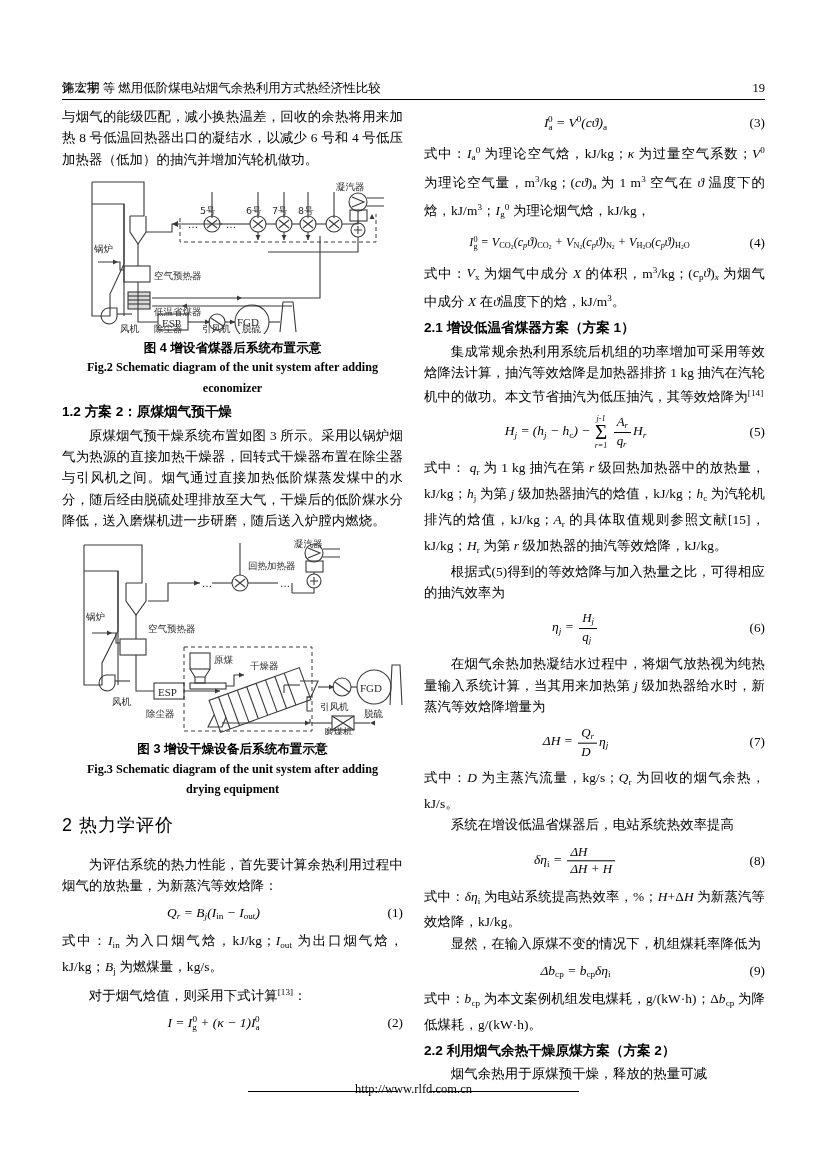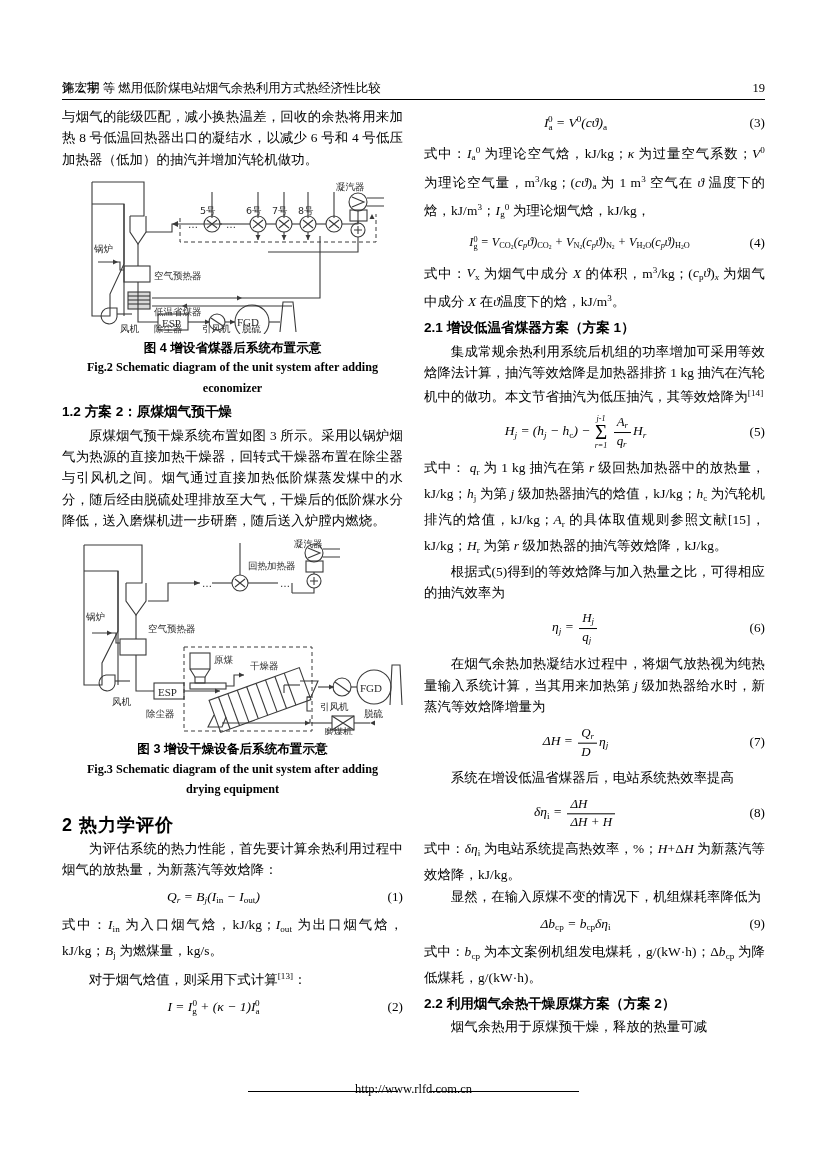--- a/index.html
+++ b/index.html
@@ -72,24 +72,24 @@
   p.body.indent { text-indent: 2em; }
 
   h3.sec {
     margin: 5px 0 2px 0;
     font-size: 13.6px;
     line-height: 21.3px;
     font-weight: bold;
     font-family: "Liberation Sans", "DejaVu Sans", sans-serif;
   }
   h2.sec-big {
-    margin: 14px 0 0 0;
+    margin: 14px 0 16px 0;
     font-size: 18px;
     line-height: 26px;
-    font-weight: bold;
+    font-weight: normal;
     font-family: "Liberation Sans", "DejaVu Sans", sans-serif;
     letter-spacing: 1px;
   }
 
   
   .eq {
     position: relative;
     margin: 4px 0 4px 0;
     height: 26px;
     font-size: 13.5px;
@@ -533,20 +533,21 @@
       <span class="eq-body">
         Δ<span class="it">H</span> =
         <span class="frac">
           <span class="num"><span class="it">Q<sub class="it">r</sub></span></span>
           <span class="den"><span class="it">D</span></span>
         </span><span class="it">η<sub class="it">j</sub></span>
       </span>
       <span class="eq-num">(7)</span>
     </div>
 
+    <p class="body">式中：<span class="it">D</span> 为主蒸汽流量，kg/s；<span class="it">Q<sub>r</sub></span> 为回收的烟气余热，kJ/s。</p>
 
     <p class="body indent">系统在增设低温省煤器后，电站系统热效率提高</p>
 
     <div class="eq tall">
       <span class="eq-body">
         δ<span class="it">η</span><sub class="up">i</sub> =
         <span class="frac">
           <span class="num">Δ<span class="it">H</span></span>
           <span class="den">Δ<span class="it">H</span> + <span class="it">H</span></span>
         </span>

